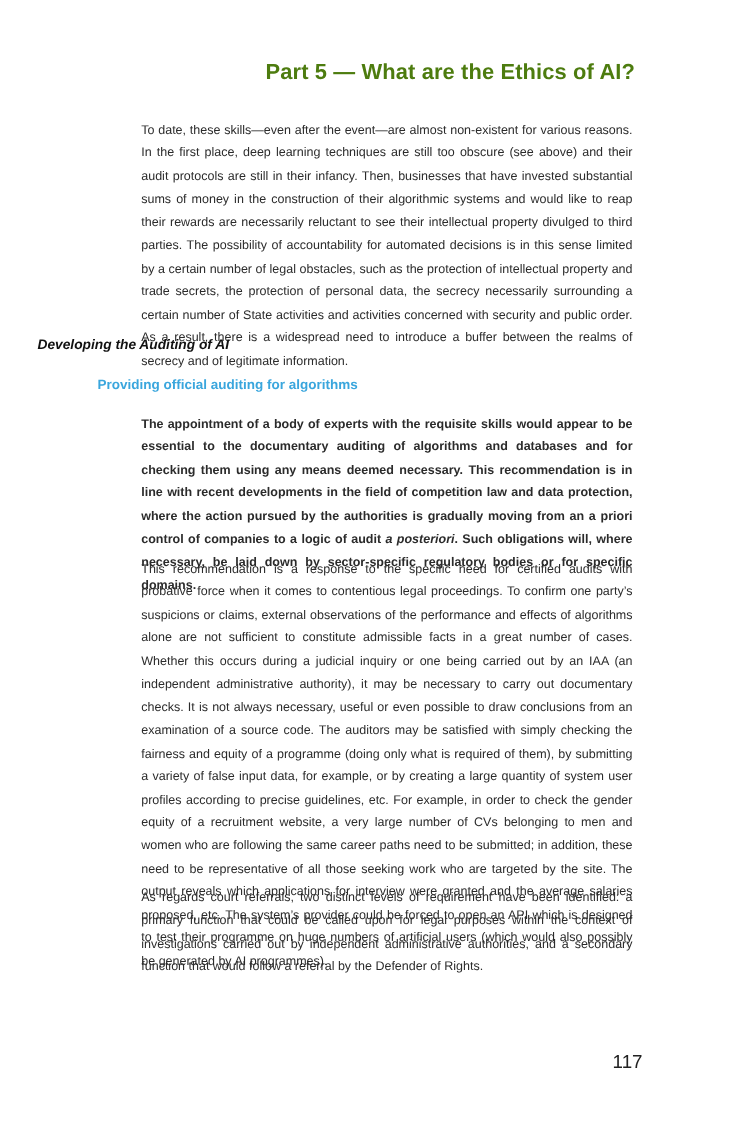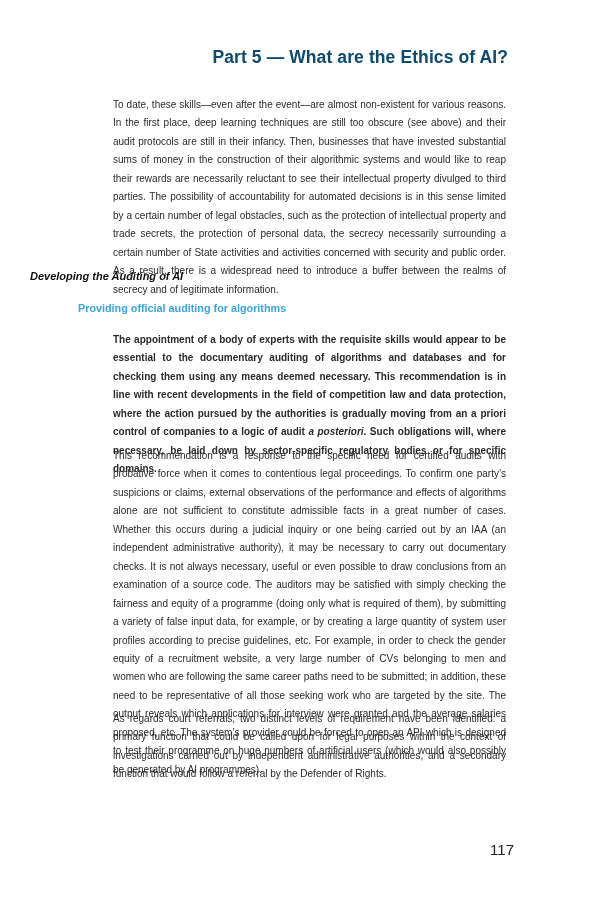--- a/index.html
+++ b/index.html
@@ -2,21 +2,21 @@
 <html><head>
   <meta charset="utf-8">
   <style>
     html, body { margin: 0; padding: 0; }
     body {
       width: 600px; height: 900px; background: #ffffff; position: relative; overflow: hidden;
       font-family: "Liberation Sans", sans-serif; color: #2a2a2a;
     }
     .page-title {
       position: absolute; right: 92px; top: 47px;
-      font-size: 17.5px; font-weight: bold; color: #0c4a6e;
+      font-size: 17.5px; font-weight: bold; color: #4d7c0f;
       letter-spacing: 0.1px; white-space: nowrap;
     }
     .body-block {
       position: absolute; left: 113px; width: 393px;
       font-size: 10px; line-height: 18.45px; text-align: justify; color: #2b2b2b;
     }
     .body-block p { margin: 0; }
     .p1 { top: 96px; }
     .section-heading {
       position: absolute; left: 30px; top: 270px;

